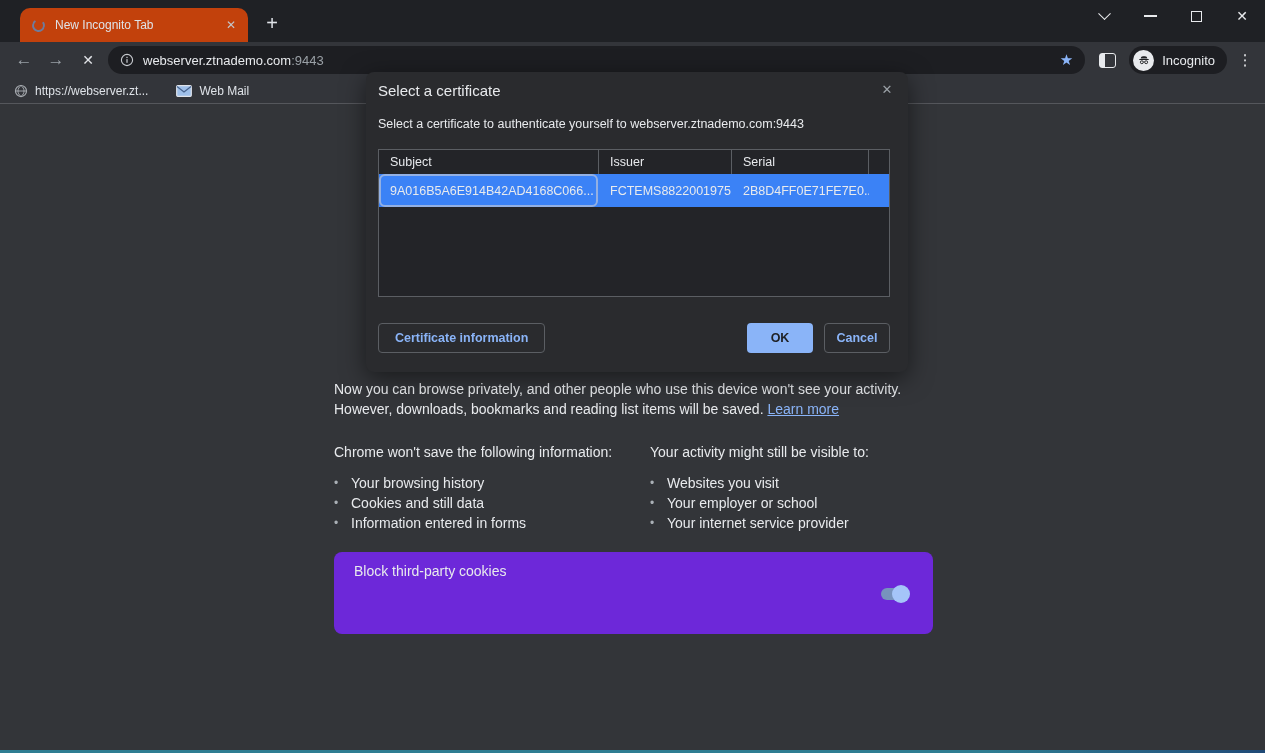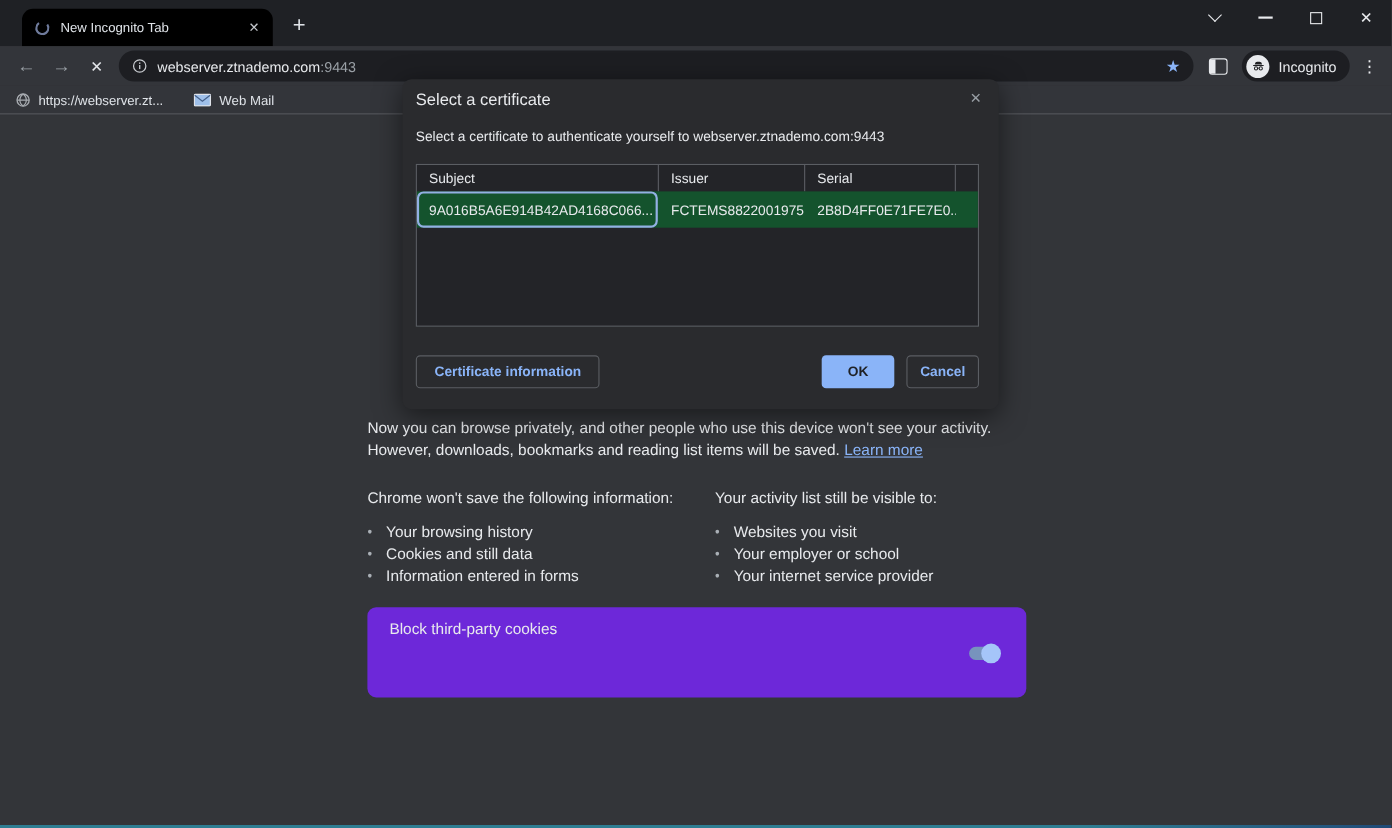--- a/index.html
+++ b/index.html
@@ -6,21 +6,21 @@
   * { margin:0; padding:0; box-sizing:border-box; }
   html,body { width:1265px; height:753px; overflow:hidden; }
   body {
     font-family:"Liberation Sans", sans-serif;
     background:#333539; position:relative; color:#e8eaed;
   }
   
   .tabbar { position:absolute; left:0; top:0; width:100%; height:42px; background:#1f2125; }
   .tab {
     position:absolute; left:20px; top:8px; width:228px; height:34px;
-    background:#000000; border-radius:10px 10px 0 0;
+    background:#c2410c; border-radius:10px 10px 0 0;
     display:flex; align-items:center; padding:0 8px 0 12px;
   }
   .spinner {
     width:13px; height:13px; border-radius:50%;
     border:2px solid #6f7b9c; border-left-color:transparent;
     transform:rotate(100deg); flex:none;
   }
   .tab-title { font-size:12px; color:#dfe3e8; margin-left:10px; flex:1; white-space:nowrap; overflow:hidden; }
   .tab-close { color:#c3c6cb; font-size:12px; width:18px; height:18px; line-height:18px; text-align:center; border-radius:50%; cursor:pointer; }
   .newtab-btn { position:absolute; left:258px; top:10px; width:28px; height:28px; color:#dfe3e8; font-size:20px; font-weight:300; text-align:center; line-height:26px; cursor:pointer; }
@@ -78,21 +78,21 @@
     background:#2a2b2e; border-radius:8px; box-shadow:0 6px 24px rgba(0,0,0,0.5);
     z-index:10;
   }
   .dlg-close { position:absolute; right:12px; top:9px; color:#9aa0a6; font-size:13px; width:18px; height:18px; text-align:center; line-height:18px; cursor:pointer; }
   .dlg-title { position:absolute; left:12px; top:10px; font-size:15px; color:#e8eaed; }
   .dlg-sub { position:absolute; left:12px; top:45px; font-size:12.5px; color:#e8eaed; }
   .cert-table { position:absolute; left:12px; top:77px; width:512px; height:148px; border:1px solid #5b5e63; background:#232428; }
   .ct-head { display:flex; height:24px; align-items:center; }
   .ct-hcell { height:100%; display:flex; align-items:center; padding-left:11px; font-size:12.5px; color:#e8eaed; border-right:1px solid #5b5e63; }
   .c1 { width:220px; } .c2 { width:133px; } .c3 { width:137px; } .c4 { flex:1; border-right:none; }
-  .ct-row { position:relative; display:flex; height:33px; align-items:center; background:#14532d; cursor:pointer; }
+  .ct-row { position:relative; display:flex; height:33px; align-items:center; background:#3b82f6; cursor:pointer; }
   .ct-cell { padding-left:11px; font-size:12.5px; color:#e8eaed; white-space:nowrap; overflow:hidden; }
   .focus-ring { position:absolute; left:0; top:0; width:219px; height:33px; border:2px solid #93b0e3; border-radius:6px; pointer-events:none; }
   .dlg-actions { position:absolute; left:12px; right:18px; top:251px; height:30px; display:flex; align-items:center; }
   .btn { height:30px; border-radius:4px; font-size:12.5px; font-weight:bold; display:flex; align-items:center; justify-content:center; cursor:pointer; }
   .btn-outline { border:1px solid #5b5e63; color:#8ab4f8; background:transparent; padding:0 16px; }
   .btn-ok { background:#8ab4f8; color:#1f2125; width:66px; margin-right:11px; }
   .btn-cancel { border:1px solid #5b5e63; color:#8ab4f8; background:transparent; width:66px; }
   .spacer { flex:1; }
   
   .bottom-strip { position:absolute; left:0; bottom:0; width:100%; height:3px;
@@ -188,21 +188,21 @@
       <div class="li">
           <span class="dot">•</span>
           <span>Cookies and still data</span>
         </div>
       <div class="li">
           <span class="dot">•</span>
           <span>Information entered in forms</span>
         </div>
     </div>
     <div class="col-right">
-      <div class="col-h">Your activity list still be visible to:</div>
+      <div class="col-h">Your activity might still be visible to:</div>
       <div class="li">
           <span class="dot">•</span>
           <span>Websites you visit</span>
         </div>
       <div class="li">
           <span class="dot">•</span>
           <span>Your employer or school</span>
         </div>
       <div class="li">
           <span class="dot">•</span>

